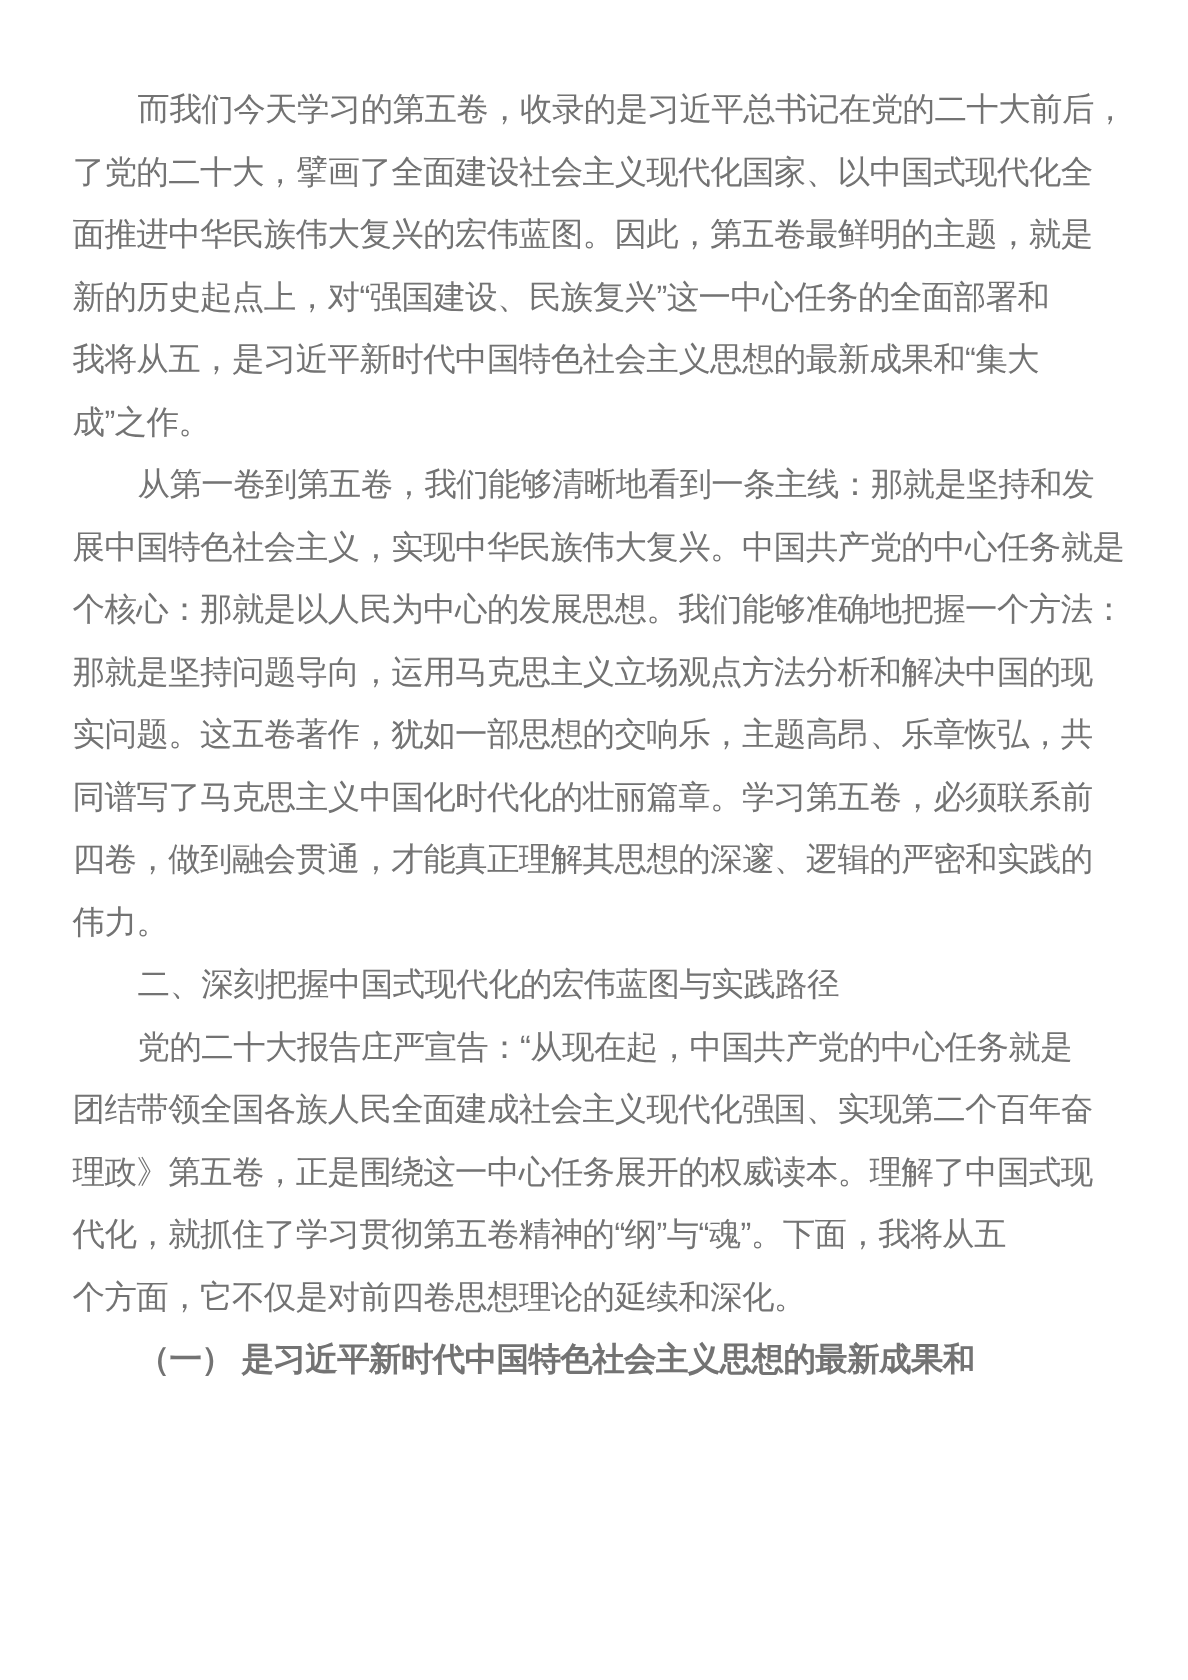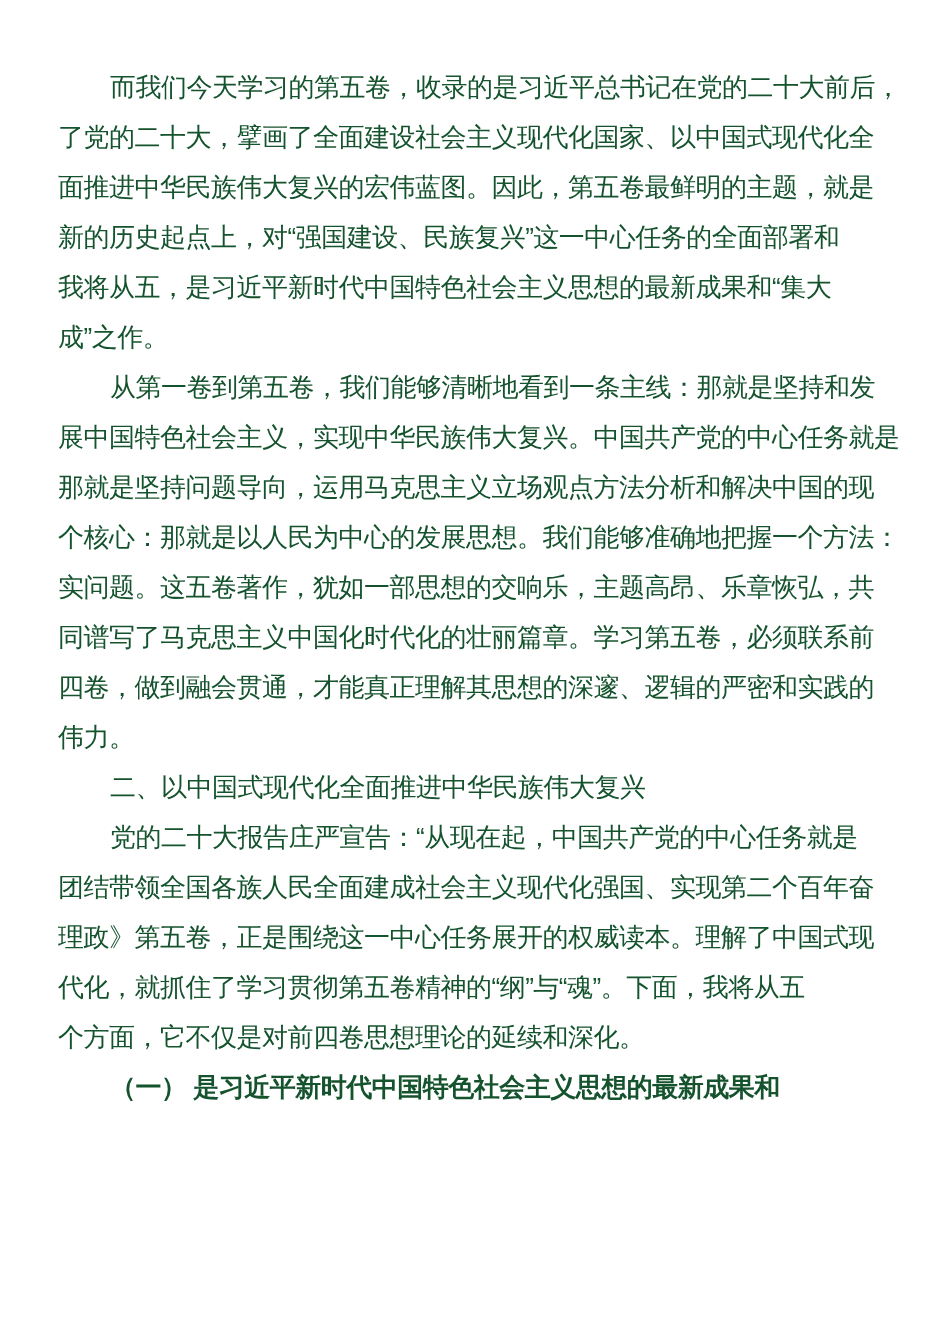--- a/index.html
+++ b/index.html
@@ -18,21 +18,21 @@
     background: #ffffff;
     box-sizing: border-box;
   }
   .doc {
     box-sizing: border-box;
     padding: 62px 40px 0 58px;
     font-family: "Liberation Sans", sans-serif;
     font-size: 26px;
     line-height: 50px;
     letter-spacing: -0.5px;
-    color: #14532d;
+    color: #737373;
     font-weight: 400;
   }
   .block {
     margin: 0;
   }
   .line {
     white-space: pre;
   }
   .indent {
     text-indent: 2em;
@@ -50,29 +50,29 @@
         <div class="line indent">而我们今天学习的第五卷，收录的是习近平总书记在党的二十大前后，</div>
         <div class="line">了党的二十大，擘画了全面建设社会主义现代化国家、以中国式现代化全</div>
         <div class="line">面推进中华民族伟大复兴的宏伟蓝图。因此，第五卷最鲜明的主题，就是</div>
         <div class="line">新的历史起点上，对“强国建设、民族复兴”这一中心任务的全面部署和</div>
         <div class="line">我将从五，是习近平新时代中国特色社会主义思想的最新成果和“集大</div>
         <div class="line">成”之作。</div>
       </div>
       <div class="block paragraph">
         <div class="line indent">从第一卷到第五卷，我们能够清晰地看到一条主线：那就是坚持和发</div>
         <div class="line">展中国特色社会主义，实现中华民族伟大复兴。中国共产党的中心任务就是</div>
+        <div class="line">个核心：那就是以人民为中心的发展思想。我们能够准确地把握一个方法：</div>
         <div class="line">那就是坚持问题导向，运用马克思主义立场观点方法分析和解决中国的现</div>
-        <div class="line">个核心：那就是以人民为中心的发展思想。我们能够准确地把握一个方法：</div>
         <div class="line">实问题。这五卷著作，犹如一部思想的交响乐，主题高昂、乐章恢弘，共</div>
         <div class="line">同谱写了马克思主义中国化时代化的壮丽篇章。学习第五卷，必须联系前</div>
         <div class="line">四卷，做到融会贯通，才能真正理解其思想的深邃、逻辑的严密和实践的</div>
         <div class="line">伟力。</div>
       </div>
       <div class="block heading-regular">
-        <div class="line indent">二、以中国式现代化全面推进中华民族伟大复兴</div>
+        <div class="line indent">二、深刻把握中国式现代化的宏伟蓝图与实践路径</div>
       </div>
       <div class="block paragraph">
         <div class="line indent">党的二十大报告庄严宣告：“从现在起，中国共产党的中心任务就是</div>
         <div class="line">团结带领全国各族人民全面建成社会主义现代化强国、实现第二个百年奋</div>
         <div class="line">理政》第五卷，正是围绕这一中心任务展开的权威读本。理解了中国式现</div>
         <div class="line">代化，就抓住了学习贯彻第五卷精神的“纲”与“魂”。下面，我将从五</div>
         <div class="line">个方面，它不仅是对前四卷思想理论的延续和深化。</div>
       </div>
       <div class="block heading-bold">
         <div class="line indent">（一） 是习近平新时代中国特色社会主义思想的最新成果和</div>

